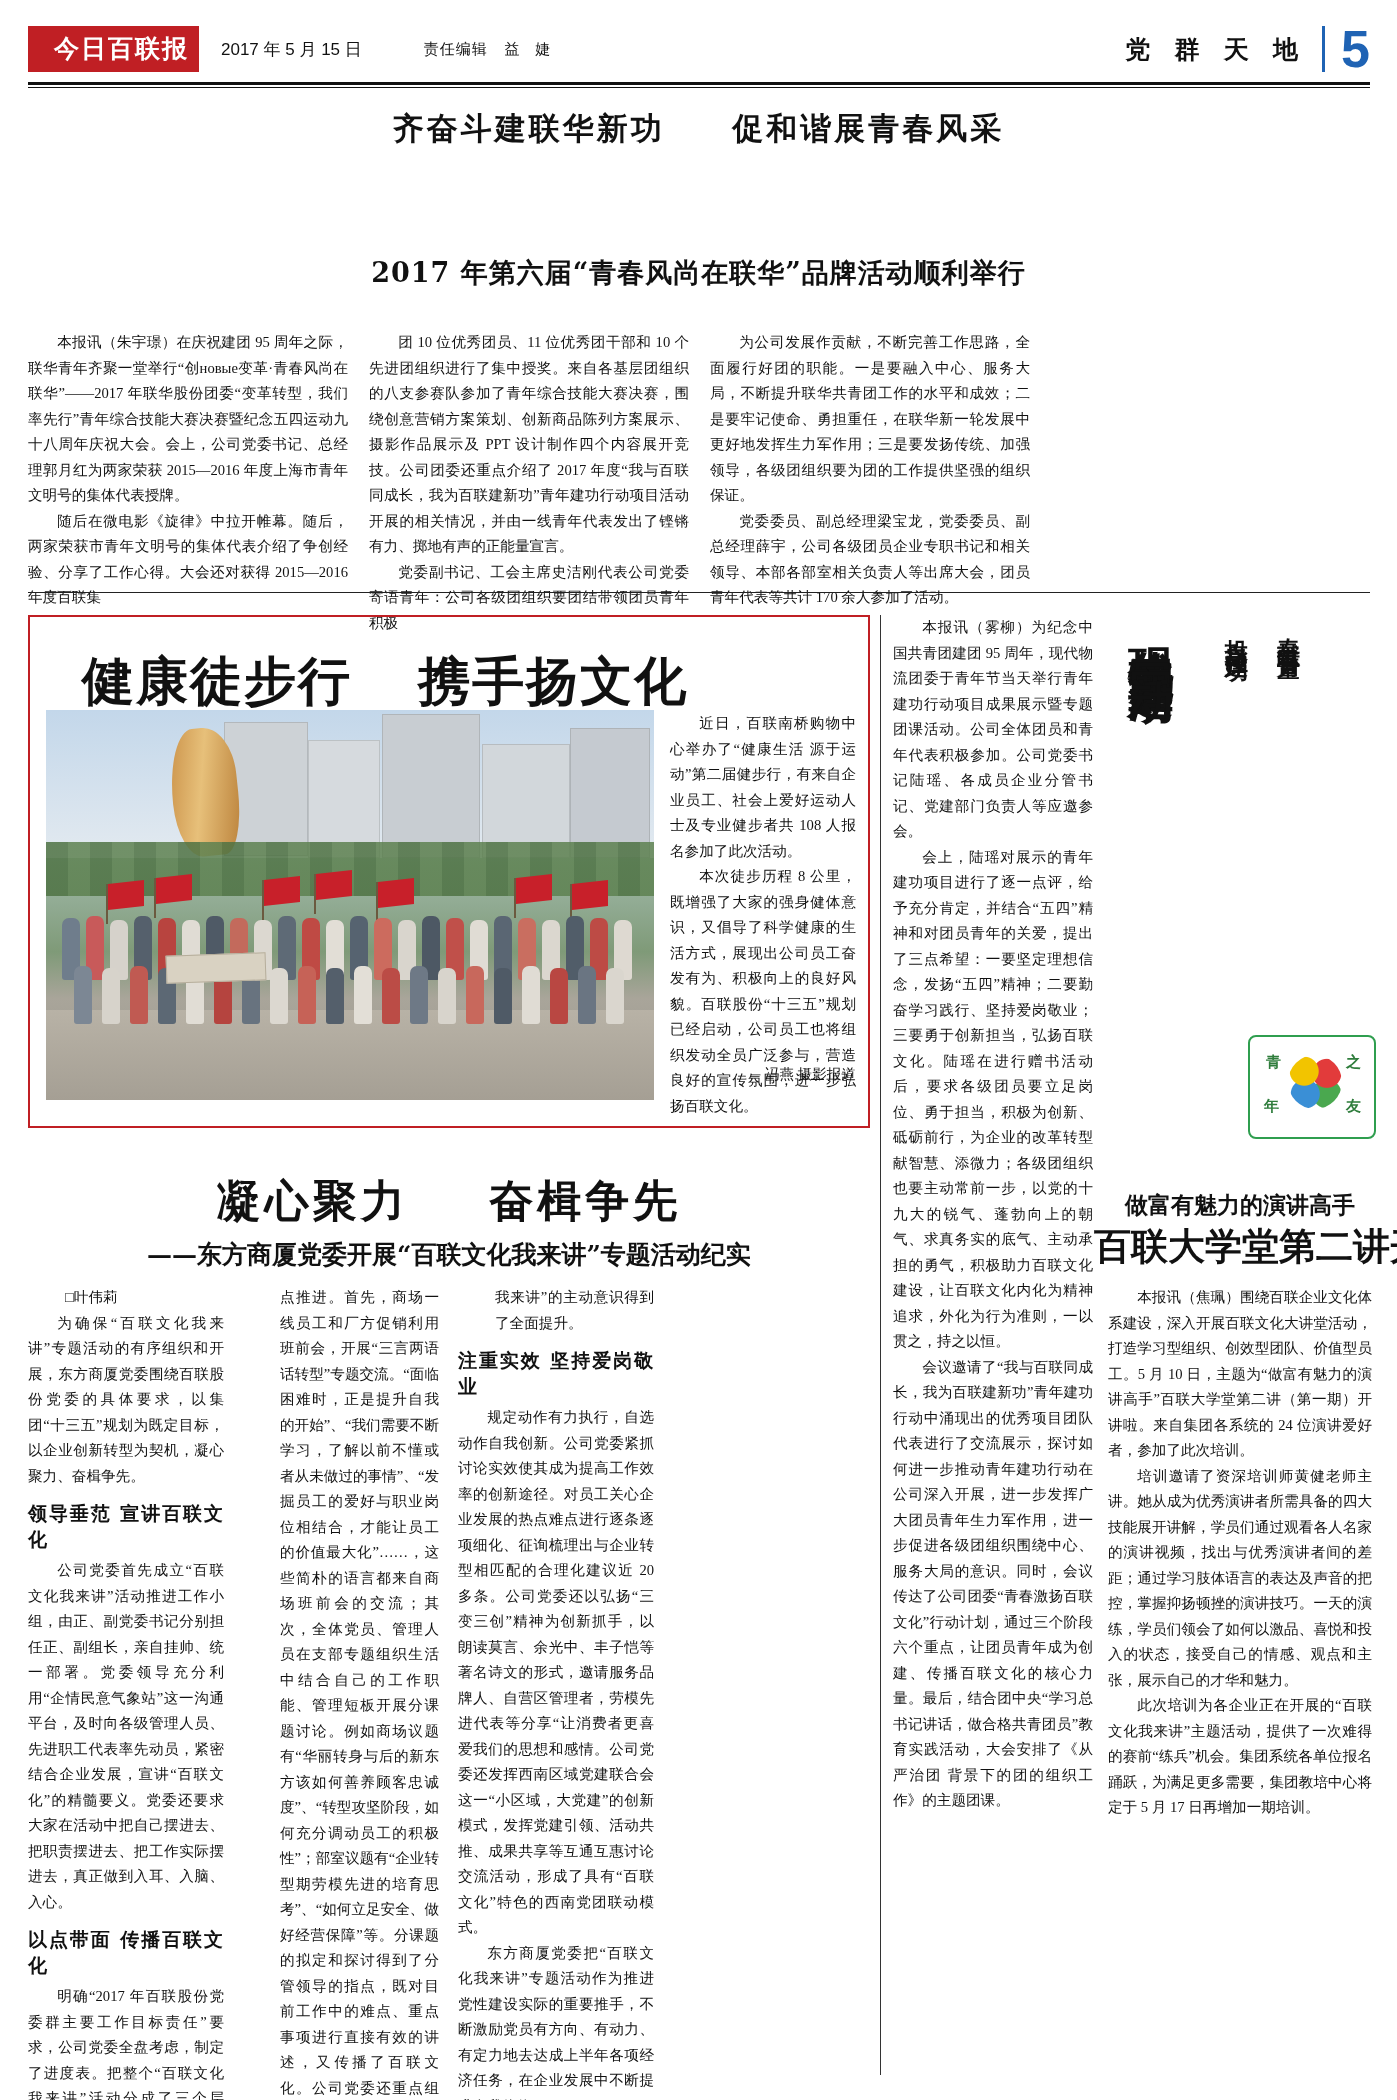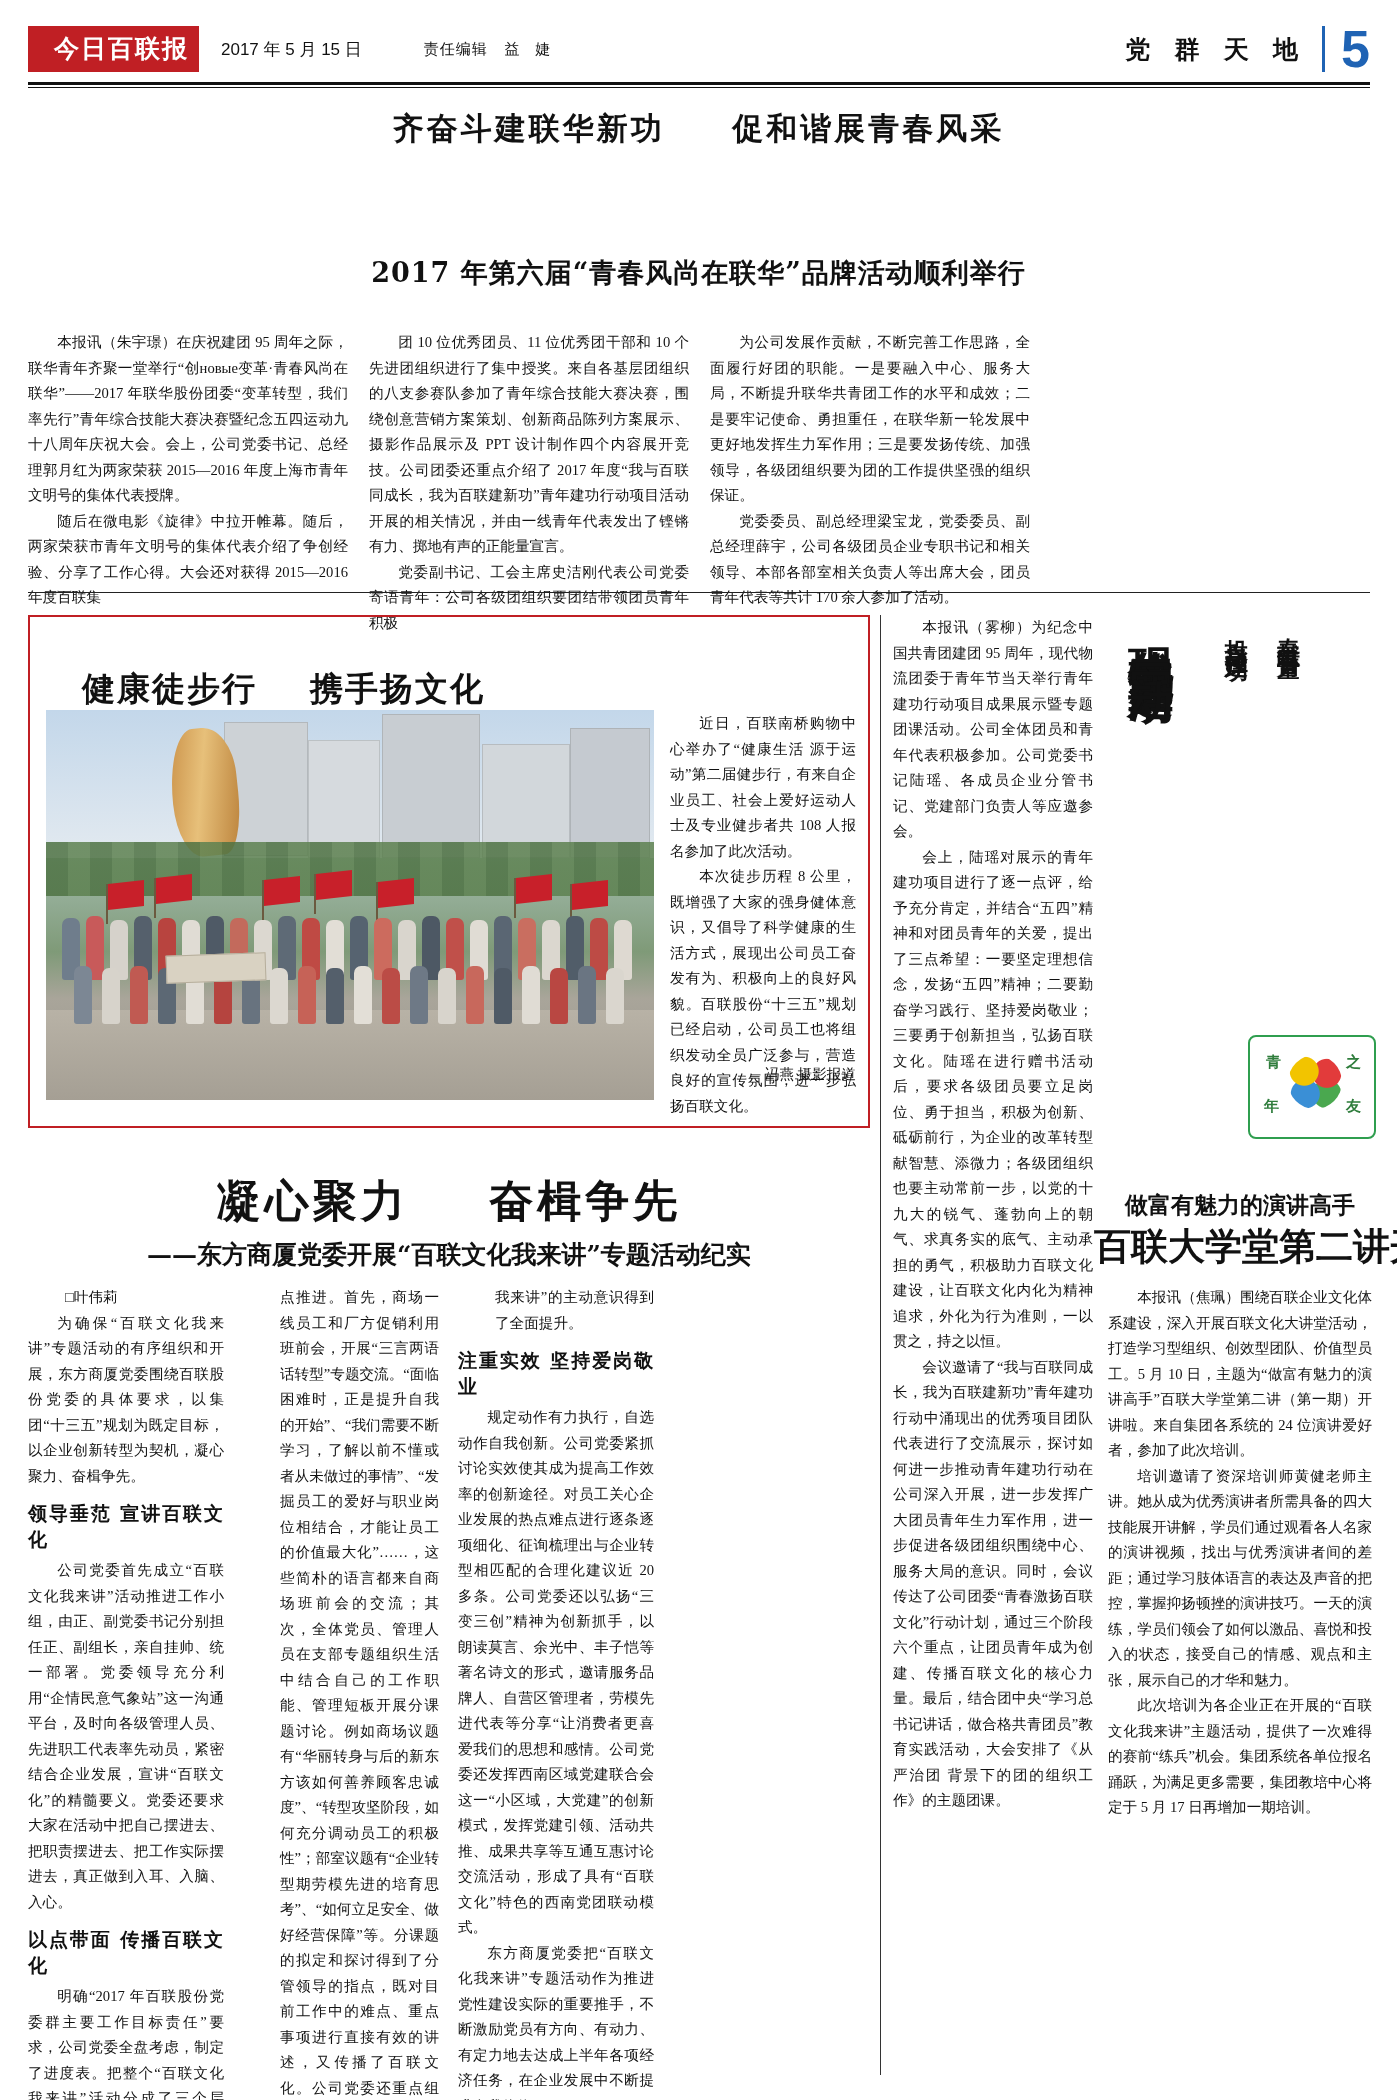--- a/index.html
+++ b/index.html
@@ -90,23 +90,22 @@
     position:absolute;left:28px;top:592px;width:1342px;height:1px;background:#222;
   }
 
   
   .photo-box{
     position:absolute;left:28px;top:615px;width:842px;height:513px;
     border:2px solid #c01f24;box-sizing:border-box;
   }
   .photo-title{
     position:absolute;left:52px;top:30px;
-    font-size:33px;font-weight:bold;letter-spacing:2px;
-    font-family:"DejaVu Serif",serif;
-    margin-top:20px;
+    font-size:52px;font-weight:bold;letter-spacing:2px;
+    font-family:"DejaVu Serif",serif;
   }
   .photo-title .gap{display:inline-block;width:26px;}
   .photo-img{
     position:absolute;left:16px;top:93px;width:608px;height:390px;
     background:linear-gradient(#bcd3e8 0%,#cfdfed 26%,#9fb8a8 40%,#7f9a78 62%,#a9a59a 74%,#9a968d 100%);
     overflow:hidden;
   }
   .sky{position:absolute;left:0;top:0;width:100%;height:38%;
     background:linear-gradient(#c3d7ea,#e3eaf0);}
   .bldgA{position:absolute;left:178px;top:12px;width:82px;height:132px;background:#cdd2d6;border:1px solid #b3b8bc;}

